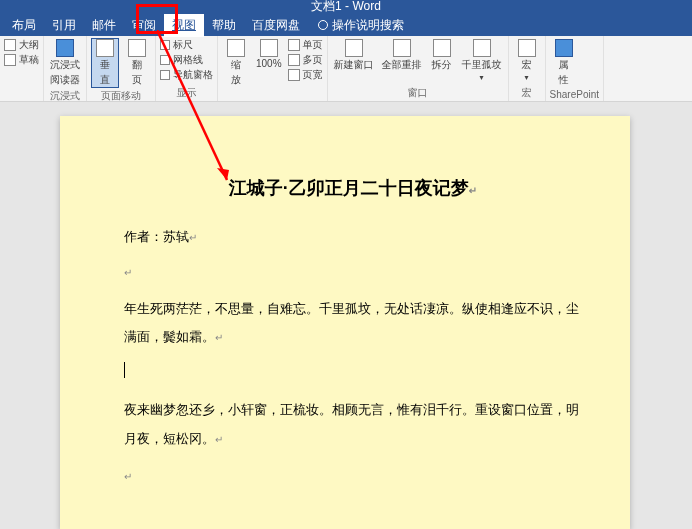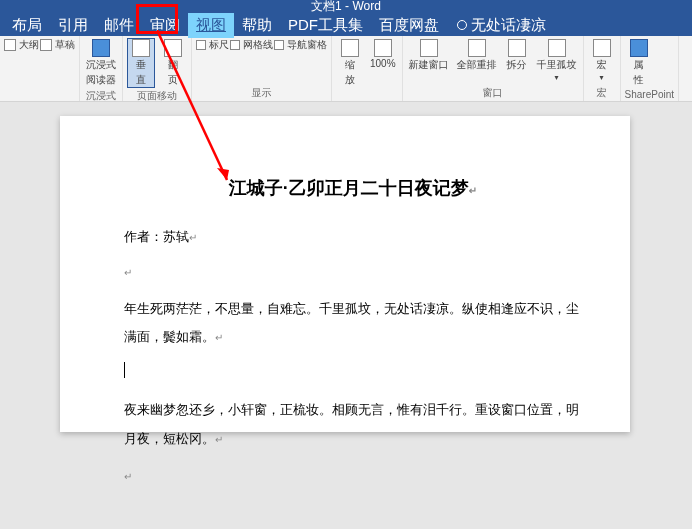--- a/index.html
+++ b/index.html
@@ -1,65 +1,64 @@
 <!DOCTYPE html>
 <html><head>
 <meta charset="utf-8">
 <style>
   * { margin: 0; padding: 0; box-sizing: border-box; font-family: "Microsoft YaHei", sans-serif; }
   body { background: #e6e6e6; width: 692px; height: 529px; overflow: hidden; }
   .titlebar { background: #2b579a; color: #fff; height: 14px; text-align: center; font-size: 12px; line-height: 12px; }
-  .menubar { background: #2b579a; color: #fff; display: flex; align-items: center; height: 22px; padding-left: 4px; font-size: 15px; }
+  .menubar { background: #2b579a; color: #fff; display: flex; align-items: center; height: 22px; padding-left: 4px; font-size: 12px; }
   .menubar .tab { padding: 3px 8px; cursor: pointer; position: relative; }
-  .menubar .tab.active { background: #7dd3fc; color: #2b579a; text-decoration: underline; }
+  .menubar .tab.active { background: #ffffff; color: #2b579a; text-decoration: underline; }
   .red-box { position: absolute; border: 3px solid #ff0000; width: 42px; height: 30px; left: 136px; top: 4px; pointer-events: none; z-index: 50; }
   .arrow { position: absolute; left: 157px; top: 30px; z-index: 49; pointer-events: none; }
   .search-box { display: flex; align-items: center; margin-left: 10px; gap: 4px; }
   .lightbulb { width: 10px; height: 10px; border: 1px solid #fff; border-radius: 50%; display: inline-block; }
   .ribbon { background: #f3f3f3; display: flex; height: 66px; border-bottom: 1px solid #d4d4d4; font-size: 10px; color: #444; }
   .group { display: flex; flex-direction: column; justify-content: space-between; border-right: 1px solid #e0e0e0; padding: 2px 4px 0 4px; }
   .group-body { display: flex; gap: 4px; align-items: flex-start; flex: 1; }
   .group-label { text-align: center; font-size: 10px; color: #666; padding: 1px 0; }
   .vbtn { display: flex; flex-direction: column; align-items: center; gap: 1px; cursor: pointer; padding: 1px 2px; min-width: 28px; }
   .vbtn.active { background: #c5d8ef; border: 1px solid #2b579a; padding: 0 1px; }
   .icon { width: 18px; height: 18px; background: #fff; border: 1px solid #888; display: inline-block; }
   .icon.blue { background: #4a8fd9; border-color: #2b579a; }
   .icon.small { width: 12px; height: 12px; }
   .chkline { display: flex; align-items: center; gap: 3px; height: 14px; cursor: pointer; }
   .chk { width: 10px; height: 10px; border: 1px solid #888; background: #fff; display: inline-flex; align-items: center; justify-content: center; font-size: 8px; color: #2b579a; }
-  .stackcol { display: flex; flex-direction: row; gap: 1px; }
+  .stackcol { display: flex; flex-direction: column; gap: 1px; }
   .disabled { color: #aaa; }
   .disabled .chk, .disabled .icon { border-color: #ccc; }
   .page-area { background: #e6e6e6; height: 427px; padding: 14px 0 0 60px; overflow: hidden; }
-  .page { background: #ffffff; width: 570px; height: 316px; box-shadow: 0 2px 6px rgba(0,0,0,0.25); padding: 60px 48px 20px 64px; }
+  .page { background: #fef9c3; width: 570px; height: 413px; box-shadow: 0 2px 6px rgba(0,0,0,0.25); padding: 60px 48px 20px 64px; }
   .doc-title { text-align: center; font-size: 18px; font-weight: bold; font-family: "SimSun", serif; margin-bottom: 10px; }
   .doc-author { font-size: 13px; font-family: "SimSun", serif; margin-bottom: 12px; margin-top: 28px; }
   .doc-para { font-size: 13px; font-family: "SimSun", serif; line-height: 2.2; margin-bottom: 8px; }
   .para-mark { color: #888; font-size: 10px; }
   .cursor-line { border-left: 1px solid #000; height: 16px; display: inline-block; }
 </style>
 </head>
 <body>
 
 <div class="titlebar">
   <span>文档1 - Word</span>
 </div>
 
 <div class="menubar">
   <div class="tab">布局</div>
   <div class="tab">引用</div>
   <div class="tab">邮件</div>
   <div class="tab">审阅</div>
   <div class="tab active">视图</div>
   <div class="tab">帮助</div>
-  <div class="tab">PDF工具集</div>
   <div class="tab">百度网盘</div>
   <div class="search-box">
     <span class="lightbulb"></span>
-    <span>无处话凄凉</span>
+    <span>操作说明搜索</span>
   </div>
 </div>
 
 <div class="red-box"></div>
 <svg class="arrow" width="80" height="160">
   <line x1="0" y1="0" x2="70" y2="150" stroke="#ff0000" stroke-width="2.5"></line>
   <polygon points="70,150 60,138 72,140" fill="#ff0000"></polygon>
 </svg>
 
 <div class="ribbon">
@@ -130,20 +129,34 @@
   <div class="group">
     <div class="group-body">
       <div class="vbtn">
         <span class="icon"></span>
         <span>缩</span>
         <span>放</span>
       </div>
       <div class="vbtn">
         <span class="icon"></span>
         <span>100%</span>
+      </div>
+      <div class="stackcol">
+        <div class="chkline">
+            <span class="icon small"></span>
+            <span>单页</span>
+          </div>
+        <div class="chkline">
+            <span class="icon small"></span>
+            <span>多页</span>
+          </div>
+        <div class="chkline">
+            <span class="icon small"></span>
+            <span>页宽</span>
+          </div>
       </div>
     </div>
   </div>
 
   <div class="group">
     <div class="group-body">
       <div class="vbtn">
         <span class="icon"></span>
         <span>新建窗口</span>
       </div>

